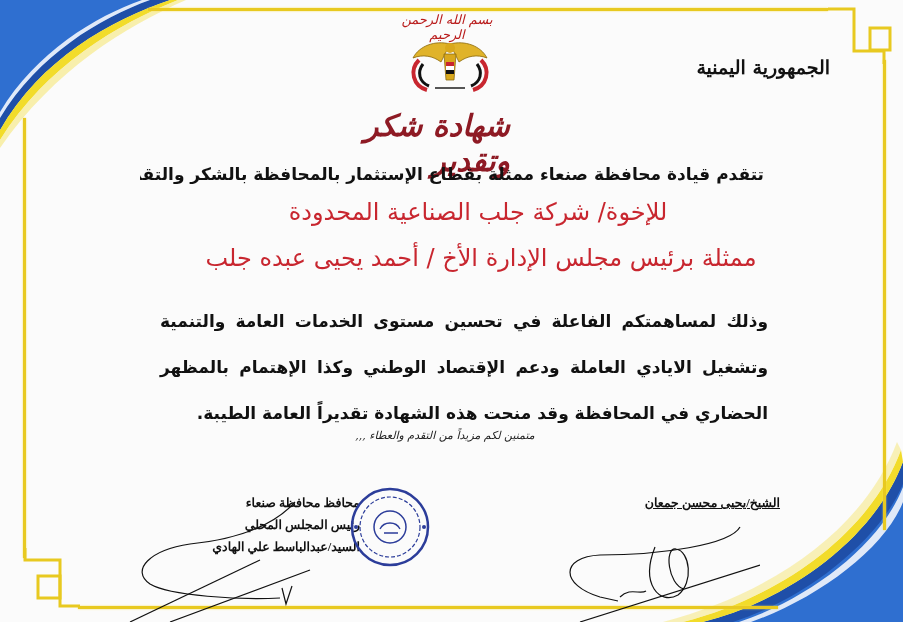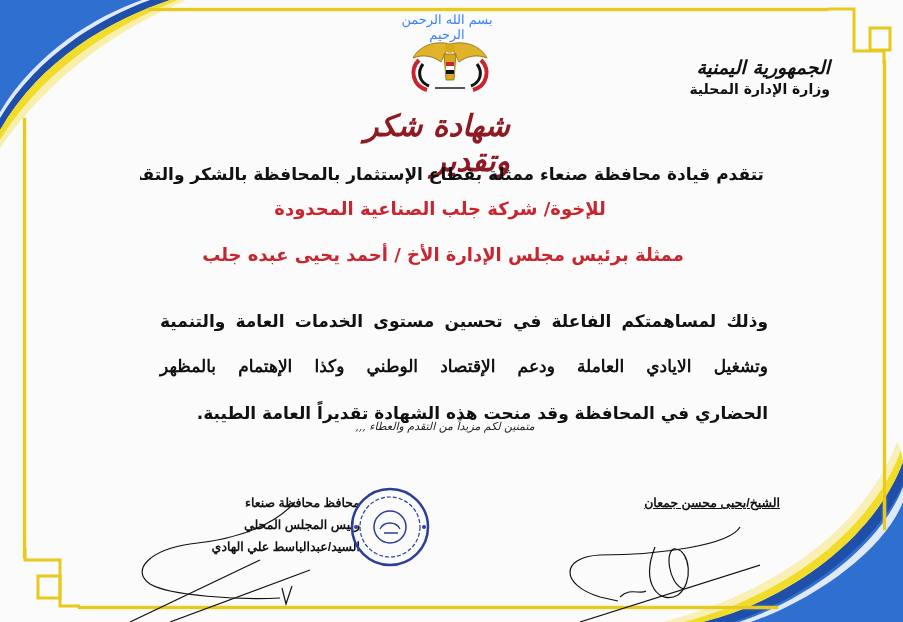--- a/index.html
+++ b/index.html
@@ -2,27 +2,27 @@
 <html><head>
 <meta charset="utf-8">
 <style>
   html,body{margin:0;padding:0;}
   body{width:903px;height:622px;overflow:hidden;background:#fbfbfb;position:relative;font-family:"DejaVu Sans",sans-serif;}
   .abs{position:absolute;}
   .rtl{direction:rtl;unicode-bidi:plaintext;}
   
   .gold{position:absolute;background:#e8c920;box-shadow:0 0 2px #f3dd55;}
   
-  .hdr-script{font-family:"DejaVu Serif",serif;font-style:italic;font-weight:bold;font-size:19px;color:#111;}
+  .hdr-script{font-family:"DejaVu Serif",serif;font-weight:bold;font-size:19px;color:#111;}
   .hdr-line{font-family:"DejaVu Sans",sans-serif;font-weight:bold;font-size:14px;color:#111;}
   .body-line{font-family:"DejaVu Sans",sans-serif;font-weight:bold;font-size:17px;color:#111;white-space:nowrap;text-align:right;}
-  .red-line{font-family:"DejaVu Sans",sans-serif;font-weight:bold;font-size:18px;color:#c8262f;white-space:nowrap;}
-  .sig-line{font-family:Liberation Sans, sans-serif;font-weight:bold;font-size:12.5px;color:#111;white-space:nowrap;}
+  .red-line{font-family:"DejaVu Sans",sans-serif;font-weight:normal;font-size:24px;color:#c8262f;white-space:nowrap;margin-left:38px;}
+  .sig-line{font-family:Liberation Serif, serif;font-weight:bold;font-size:12.5px;color:#111;white-space:nowrap;}
   .closing{font-family:"DejaVu Serif",serif;font-style:italic;font-size:11px;color:#222;white-space:nowrap;}
-  .bismillah{font-family:"DejaVu Serif",serif;font-size:13px;color:#3b82f6;}
+  .bismillah{font-family:"DejaVu Serif",serif;font-style:italic;font-size:13px;color:#b91c1c;}
   .cert-title{font-family:"DejaVu Serif",serif;font-style:italic;font-weight:bold;font-size:30px;color:#8e1a24;letter-spacing:-1px;}
 </style>
 </head>
 <body>
 
 <svg class="abs" style="left:0;top:0" width="200" height="150" viewBox="0 0 200 150">
   <path d="M0 0 H170 C110 20 40 60 0 130 Z" fill="#2f6fd0"></path>
   <path d="M170 0 C110 20 40 60 0 130 L0 118 C38 55 100 18 150 0 Z" fill="#1f4fa8"></path>
   <path d="M178 0 C118 24 46 66 0 140 L0 130 C40 60 110 20 170 0 Z" fill="#f2dc2a"></path>
   <path d="M150 0 C100 18 38 55 0 118 L0 112 C36 52 96 16 142 0 Z" fill="#ffffff" opacity="0.85"></path>
@@ -67,36 +67,35 @@
   <path d="M76 24 C86 34 82 50 68 54" fill="none" stroke="#c8262f" stroke-width="4"></path>
   <path d="M18 28 C12 36 14 46 24 50" fill="none" stroke="#111" stroke-width="3"></path>
   <path d="M72 28 C78 36 76 46 66 50" fill="none" stroke="#111" stroke-width="3"></path>
   <path d="M30 52 L60 52" stroke="#555" stroke-width="2"></path>
 </svg>
 
 <div class="abs cert-title rtl" style="left:340px;top:108px;width:170px;">شهادة شكر وتقدير</div>
 
 <div class="abs rtl" style="left:670px;top:54px;width:160px;text-align:right;">
   <div class="hdr-script" style="line-height:26px;">الجمهورية اليمنية</div>
-  <div class="hdr-line" style="line-height:19px;">وزارة الإدارة المحلية</div>
 </div>
 
 <div class="abs body-line rtl" style="left:140px;top:164px;width:624px;overflow:hidden;">تتقدم قيادة محافظة صنعاء ممثلة بقطاع الإستثمار بالمحافظة بالشكر والتقدير</div>
 
 <div class="abs red-line rtl" style="left:200px;top:198px;width:480px;text-align:center;">للإخوة/ شركة جلب الصناعية المحدودة</div>
 
 <div class="abs red-line rtl" style="left:140px;top:244px;width:606px;text-align:center;">ممثلة برئيس مجلس الإدارة الأخ / أحمد يحيى عبده جلب</div>
 
 <div class="abs rtl" style="left:160px;top:298px;width:608px;">
   <div class="body-line" style="line-height:46px;text-align:justify;text-align-last:justify;">وذلك لمساهمتكم الفاعلة في تحسين مستوى الخدمات العامة والتنمية</div>
-  <div class="body-line" style="line-height:46px;text-align:justify;text-align-last:justify;font-family:Liberation Serif, serif;">وتشغيل الايادي العاملة ودعم الإقتصاد الوطني وكذا الإهتمام بالمظهر</div>
+  <div class="body-line" style="line-height:46px;text-align:justify;text-align-last:justify;">وتشغيل الايادي العاملة ودعم الإقتصاد الوطني وكذا الإهتمام بالمظهر</div>
   <div class="body-line" style="line-height:46px;">الحضاري في المحافظة وقد منحت هذه الشهادة تقديراً العامة الطيبة.</div>
 </div>
 
-<div class="abs closing rtl" style="left:330px;top:420px;width:230px;text-align:center;">متمنين لكم مزيداً من التقدم والعطاء ,,,</div>
+<div class="abs closing rtl" style="left:330px;top:429px;width:230px;text-align:center;">متمنين لكم مزيداً من التقدم والعطاء ,,,</div>
 
 <div class="abs rtl" style="left:540px;top:492px;width:240px;text-align:right;">
   <div class="sig-line" style="line-height:22px;text-decoration:underline;">الشيخ/يحيى محسن جمعان</div>
 </div>
 
 <div class="abs rtl" style="left:130px;top:492px;width:230px;text-align:right;">
   <div class="sig-line" style="line-height:22px;letter-spacing:1px;">محافظ محافظة صنعاء</div>
   <div class="sig-line" style="line-height:22px;letter-spacing:1px;">رئيس المجلس المحلي</div>
   <div class="sig-line" style="line-height:22px;">السيد/عبدالباسط علي الهادي</div>
 </div>

